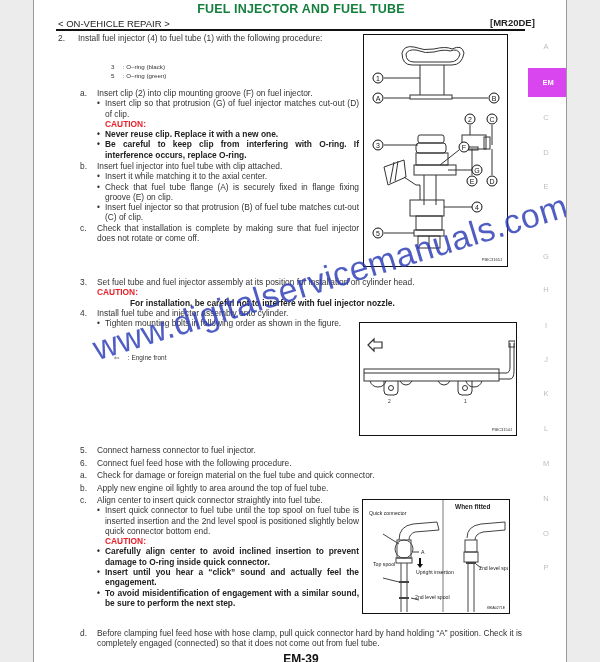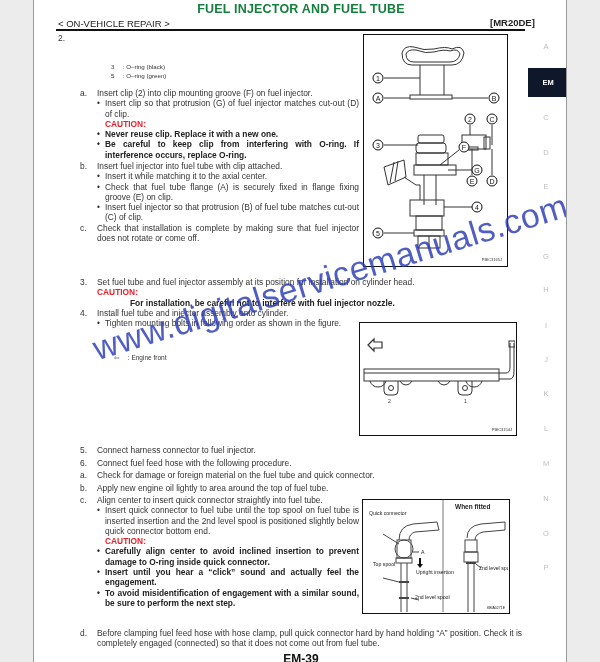--- a/index.html
+++ b/index.html
@@ -13,36 +13,37 @@
   .txt { position: absolute; font-size: 8.4px; line-height: 10.3px; color: #333; }
   .num { position: absolute; font-size: 8.4px; line-height: 10.3px; color: #333; }
   .caution { color: #e8202a; font-weight: bold; }
   .bold { font-weight: bold; color: #222; padding-left: 33px; }
   .bul { position: relative; padding-left: 8px; }
   .bul::before { content: "\2022"; position: absolute; left: 0; top: 0; }
   .legend { font-size: 6.2px; line-height: 9px; color: #333; }
   .fig { position: absolute; border: 1.5px solid #111; background: #fff; }
   .tabs { position: absolute; left: 490px; top: 0; width: 44px; height: 662px; }
   .tab { position: absolute; left: 0; width: 44px; text-align: center; font-size: 7.5px; color: #bdbdbd; }
-  .tab.active { background: #0f172a; color: #fff; font-weight: bold; height: 29px; line-height: 29px; left: 4px; width: 40px; }
+  .tab.active { background: #d946ef; color: #fff; font-weight: bold; height: 29px; line-height: 29px; left: 4px; width: 40px; }
   .footer { position: absolute; left: 0; width: 534px; top: 652px; text-align: center; font-weight: bold; font-size: 12px; color: #111; }
   .wm { position: absolute; left: 60px; top: 330px; font-size: 34px; color: #2a3bb6; opacity: 0.82; transform: rotate(-17deg); transform-origin: left center; white-space: nowrap; letter-spacing: 0.5px; font-family: "Liberation Sans", sans-serif; pointer-events: none; }
   svg text { font-family: "Liberation Sans", sans-serif; }
 </style>
 </head>
 <body>
 
 <div class="page">
 
   <div class="title">FUEL INJECTOR AND FUEL TUBE</div>
   <div class="sec">&lt; ON-VEHICLE REPAIR &gt;</div>
   <div class="code">[MR20DE]</div>
   <div class="rule"></div>
 
   <div class="num" style="left:24px; top:33px;">2.</div>
+  <div class="txt" style="left:44px; top:33px; width:278px; text-align:justify;">Install fuel injector (4) to fuel tube (1) with the following procedure:</div>
 
   <div class="legend" style="position:absolute; left:77px; top:62px;">
     <div><span style="display:inline-block;width:10px;">3</span> <span>: O–ring (black)</span></div>
     <div><span style="display:inline-block;width:10px;">5</span> <span>: O–ring (green)</span></div>
   </div>
 
   <div class="num" style="left:46px; top:88px;">a.</div>
   <div class="txt" style="left:63px; top:88px; width:262px;">
     <div>Insert clip (2) into clip mounting groove (F) on fuel injector.</div>
     <div class="bul" style="text-align:justify;">Insert clip so that protrusion (G) of fuel injector matches cut-out (D) of clip.</div>

